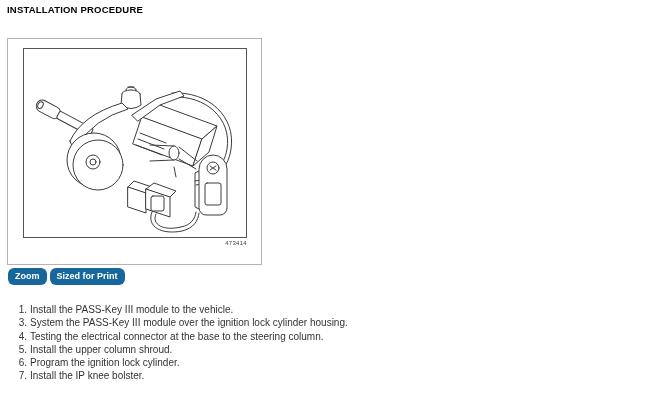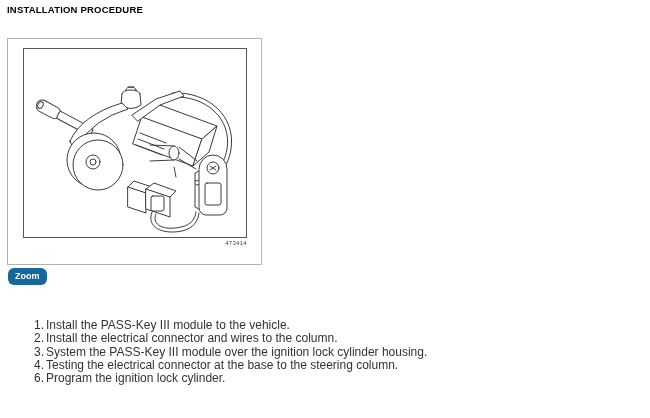--- a/index.html
+++ b/index.html
@@ -32,22 +32,22 @@
   }
   .button-row{
     position:absolute;left:8px;top:268px;display:flex;gap:3px;
   }
   .btn{
     background:var(--btn-bg);color:#fff;border:none;border-radius:6px;
     height:17px;line-height:17px;padding:0 7px;font-size:9px;font-weight:bold;
     font-family:"Liberation Sans",sans-serif;cursor:pointer;white-space:nowrap;
   }
   .steps{
-    position:absolute;left:18px;top:303px;margin:16px;padding:0;list-style:none;
-    font-size:12px;line-height:13.3px;color:#333;
+    position:absolute;left:18px;top:303px;margin:0;padding:0;list-style:none;
+    font-size:10px;line-height:13.3px;color:#333;
   }
   .steps li{white-space:nowrap;}
   .steps .num{display:inline-block;width:9px;text-align:right;margin-right:3px;}
   .steps a{color:var(--link-color);text-decoration:underline;cursor:pointer;}
   .lineart{stroke:#3c3c3c;stroke-width:1;fill:none;stroke-linejoin:round;stroke-linecap:round;}
   .lineart .w{fill:#fff;}
 </style>
 </head>
 <body>
 
@@ -112,23 +112,25 @@
           <path d="M186,117 L192,121 M192,117 L186,121"></path>
           <rect class="w" x="181" y="134" width="16" height="22" rx="2"></rect>
         </g>
       </svg>
     </div>
     <div class="figure-id">473414</div>
   </div>
 
   <div class="button-row">
     <button class="btn">Zoom</button>
+    <button class="btn">Sized for Print</button>
   </div>
 
   <ol class="steps">
     <li><span class="num">1.</span><span>Install the PASS-Key III module to the vehicle.</span></li>
-    <li><span class="num">2.</span><span>Install the electrical connector and wires to the column.</span></li>
     <li><span class="num">3.</span><span>System the PASS-Key III module over the ignition lock cylinder housing.</span></li>
     <li><span class="num">4.</span><span>Testing the electrical connector at the base to the steering column.</span></li>
+    <li><span class="num">5.</span><span>Install the upper column shroud.</span></li>
     <li><span class="num">6.</span><span>Program the ignition lock cylinder.</span></li>
+    <li><span class="num">7.</span><span>Install the IP knee bolster.</span></li>
   </ol>
 
 </div>
 
 </body></html>

